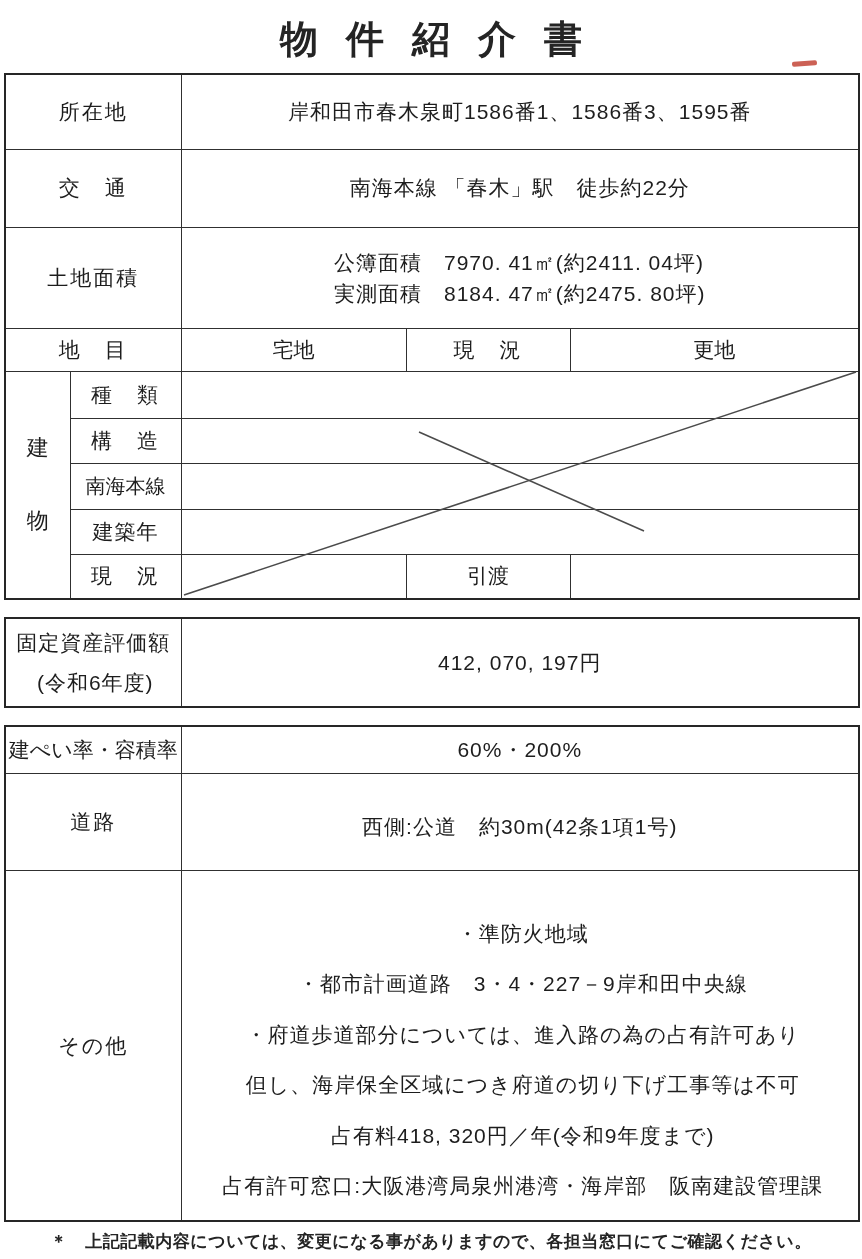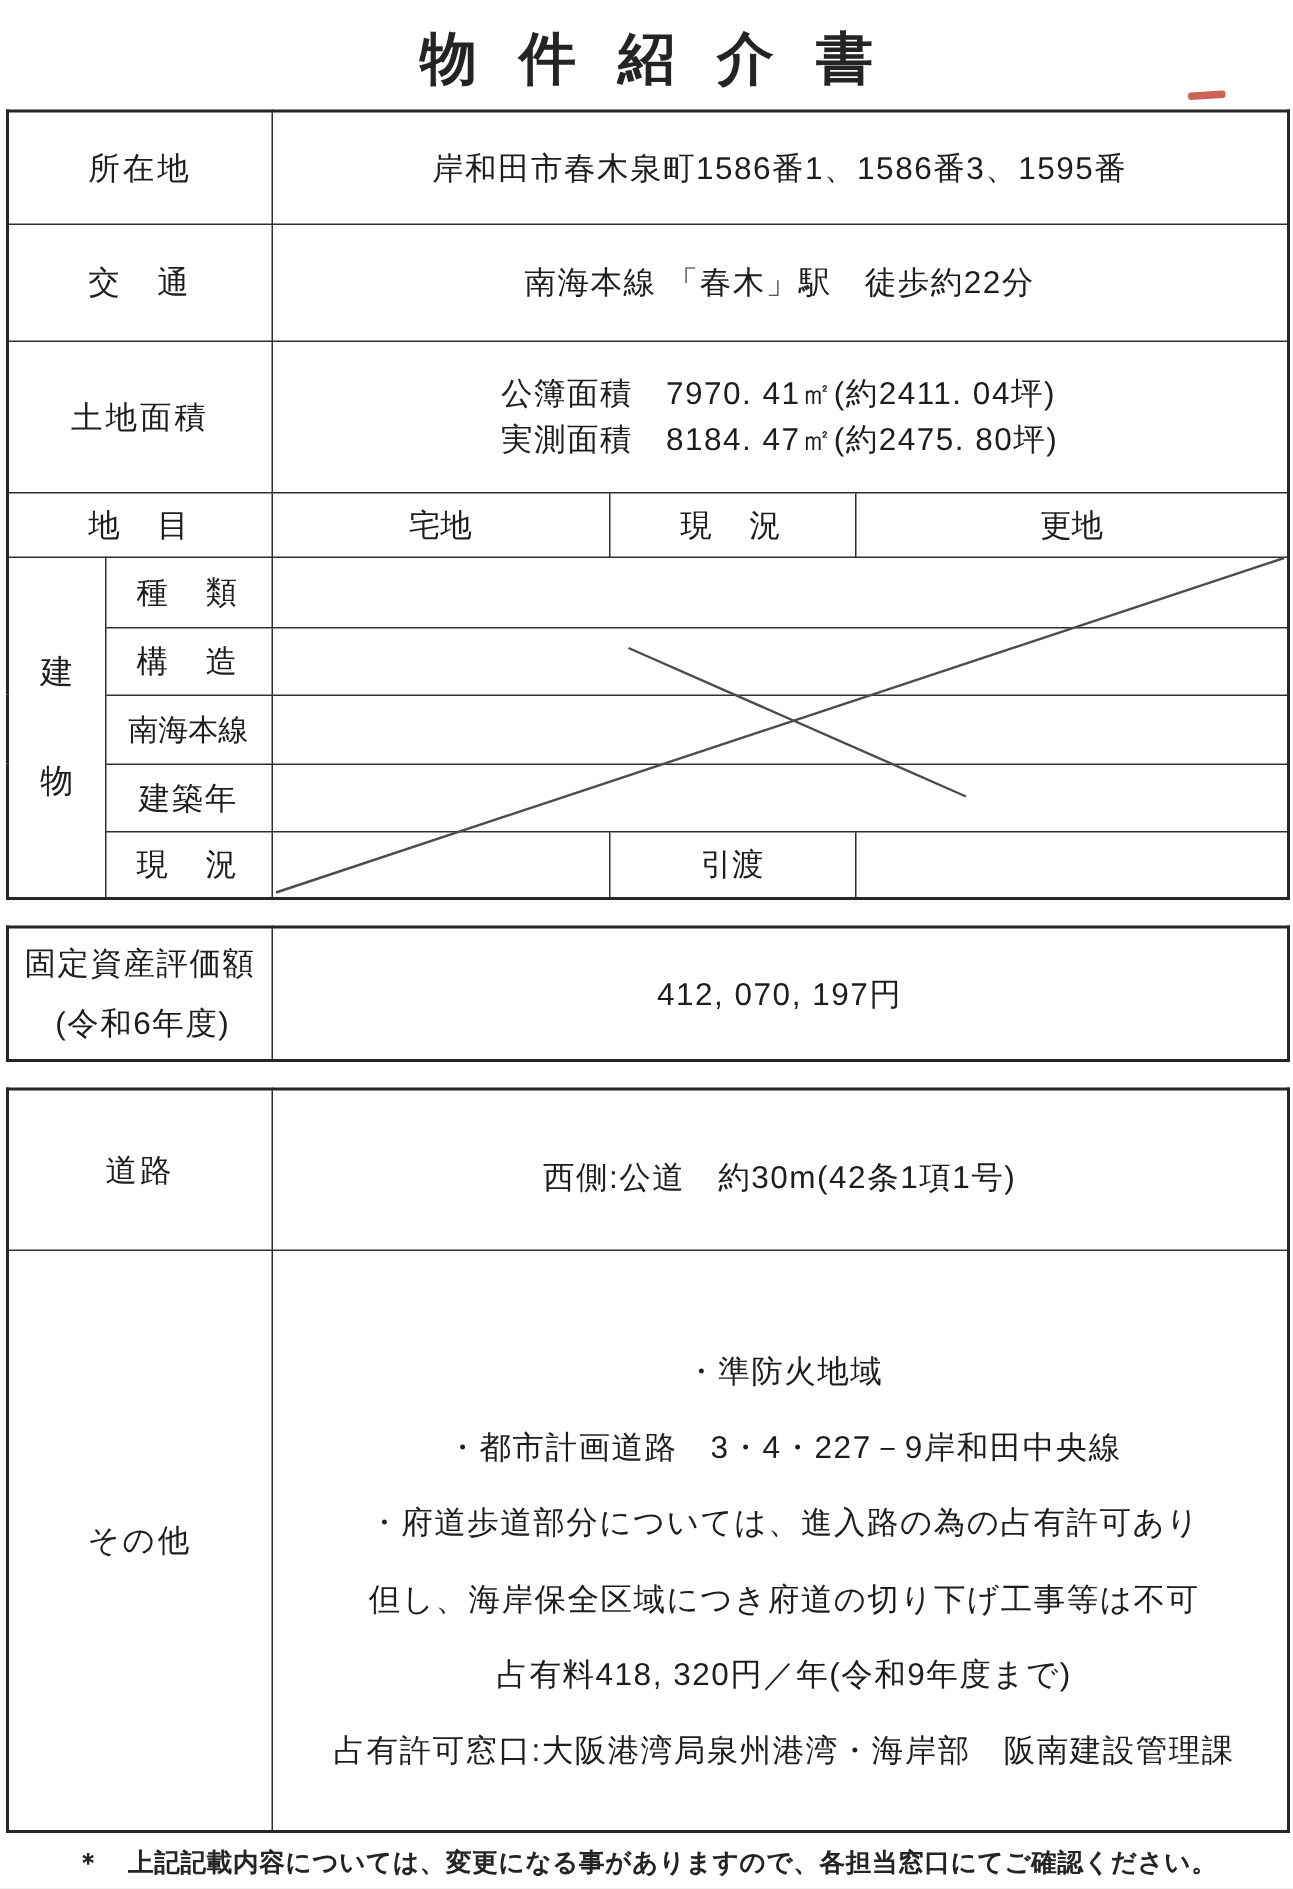--- a/index.html
+++ b/index.html
@@ -142,20 +142,24 @@
       </tr>
     </tbody>
   </table>
 
   <table class="t t3">
     <colgroup>
         <col style="width:176px">
         <col style="width:678px">
       </colgroup>
     <tbody>
+      <tr class="h45">
+        <td class="small-lbl">建ぺい率・容積率</td>
+        <td class="val-line">60%・200%</td>
+      </tr>
       <tr class="h93">
         <td class="lbl">道路</td>
         <td class="vtop">
           <div class="road-val">西側:公道　約30m(42条1項1号)</div>
         </td>
       </tr>
       <tr class="h315">
         <td class="lbl">その他</td>
         <td class="other-cell">
           <div class="other-lines">

